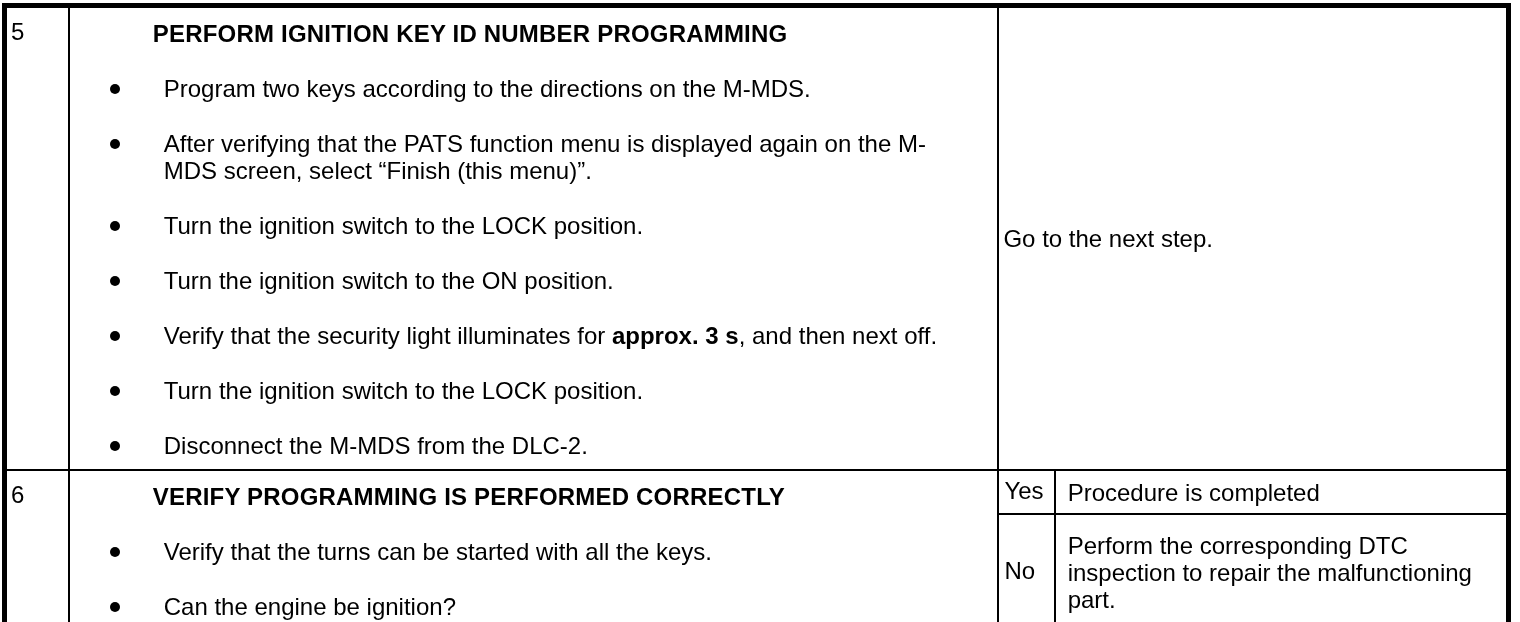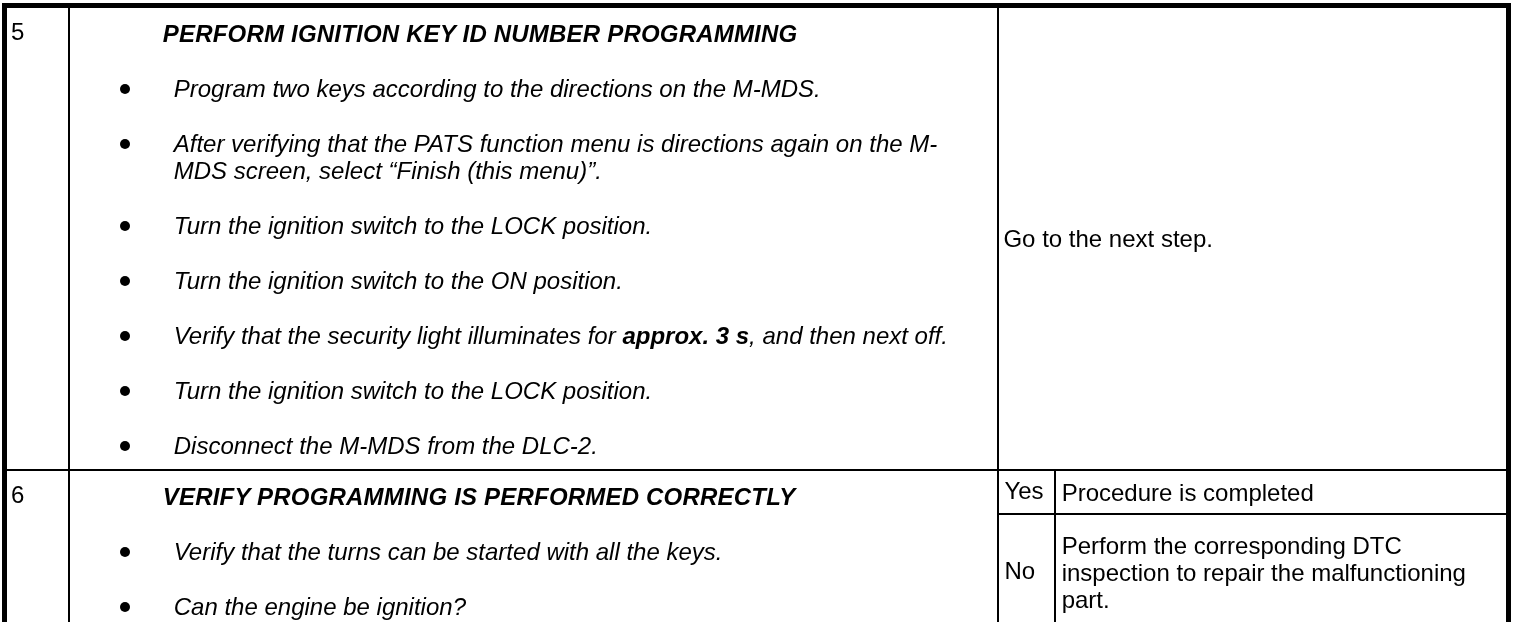--- a/index.html
+++ b/index.html
@@ -31,22 +31,21 @@
   col.c-desc   { width: 926px; }
   col.c-answer { width: 56px; }
   col.c-result { width: 452px; }
 
   td.step-cell {
     vertical-align: top;
     padding: 10px 2px 0 4px;
   }
   td.desc-cell {
     vertical-align: top;
-    padding: 12px 0 10px 10px;
-    font-style: italic;
+    padding: 12px 0 10px 0;
   }
   .row-title {
     font-weight: bold;
     margin-left: 83px;
     letter-spacing: 0.2px;
   }
   .bullet {
     display: flex;
     align-items: flex-start;
     margin: 28px 0 0 40px;
@@ -69,21 +68,21 @@
   td.action-cell {
     vertical-align: middle;
     padding: 4px 6px 4px 4px;
   }
   td.answer-cell {
     vertical-align: middle;
     padding: 2px 2px 6px 5px;
   }
   td.result-cell {
     vertical-align: middle;
-    padding: 4px 4px 4px 6px;
+    padding: 4px 4px 4px 12px;
   }
   tr.row-step5  { height: 452px; }
   tr.row-yes    { height: 44px; }
 </style>
 </head>
 <body>
 
 <div class="page">
   <table class="proc">
     <colgroup>
@@ -99,21 +98,21 @@
         <span>5</span>
       </td>
       <td class="desc-cell">
         <div class="row-title">PERFORM IGNITION KEY ID NUMBER PROGRAMMING</div>
         <div class="bullet">
           <span class="dot"></span>
           <span class="bullet-text">Program two keys according to the directions on the M-MDS.</span>
         </div>
         <div class="bullet">
           <span class="dot"></span>
-          <span class="bullet-text">After verifying that the PATS function menu is directions again on the M-MDS screen, select “Finish (this menu)”.</span>
+          <span class="bullet-text">After verifying that the PATS function menu is displayed again on the M-MDS screen, select “Finish (this menu)”.</span>
         </div>
         <div class="bullet">
           <span class="dot"></span>
           <span class="bullet-text">Turn the ignition switch to the LOCK position.</span>
         </div>
         <div class="bullet">
           <span class="dot"></span>
           <span class="bullet-text">Turn the ignition switch to the ON position.</span>
         </div>
         <div class="bullet">

